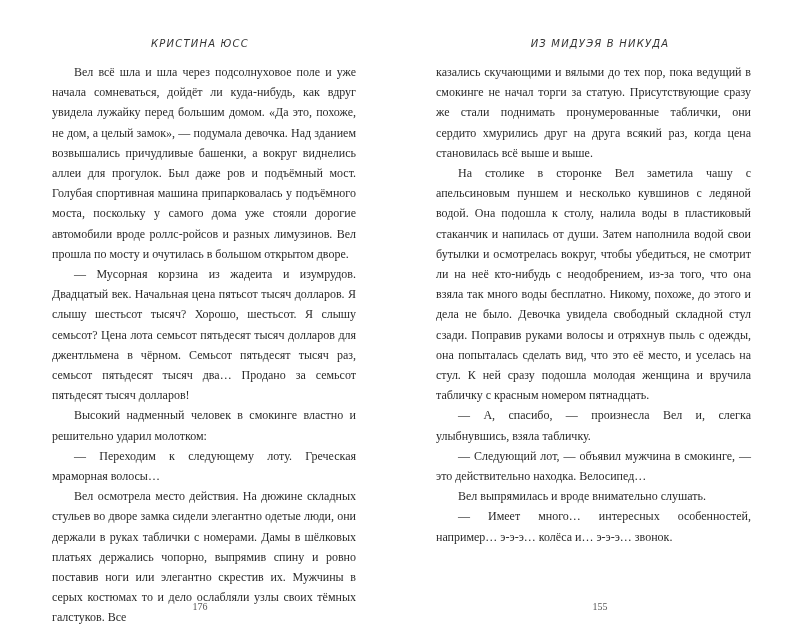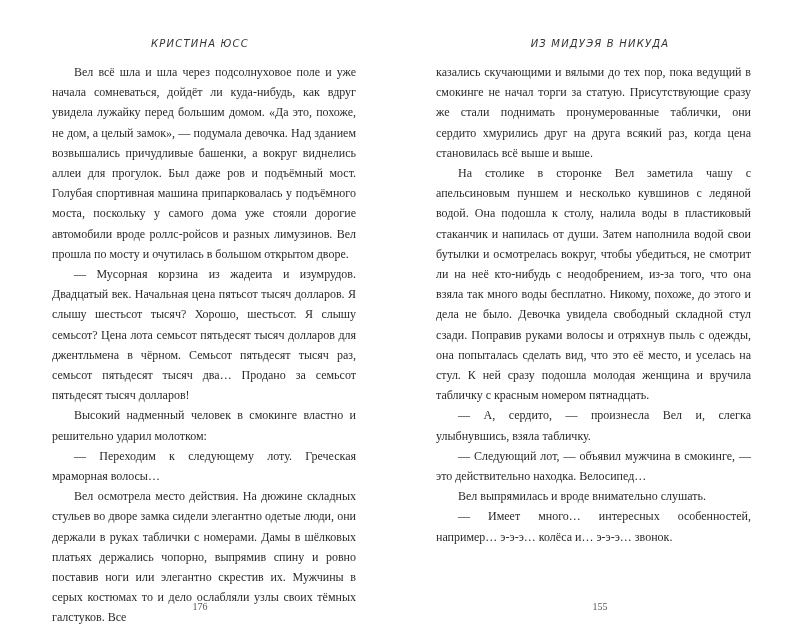--- a/index.html
+++ b/index.html
@@ -33,20 +33,20 @@
     <p class="para">Вел осмотрела место действия. На дюжине складных стульев во дворе замка сидели элегантно одетые люди, они держали в руках таблички с номерами. Дамы в шёлковых платьях держались чопорно, выпрямив спину и ровно поставив ноги или элегантно скрестив их. Мужчины в серых костюмах то и дело ослабляли узлы своих тёмных галстуков. Все</p>
   </div>
   <div class="folio">176</div>
 </div>
 
 <div class="page right">
   <div class="running-head">ИЗ МИДУЭЯ В НИКУДА</div>
   <div class="text-block">
     <p class="para noindent">казались скучающими и вялыми до тех пор, пока ведущий в смокинге не начал торги за статую. Присутствующие сразу же стали поднимать пронумерованные таблички, они сердито хмурились друг на друга всякий раз, когда цена становилась всё выше и выше.</p>
     <p class="para">На столике в сторонке Вел заметила чашу с апельсиновым пуншем и несколько кувшинов с ледяной водой. Она подошла к столу, налила воды в пластиковый стаканчик и напилась от души. Затем наполнила водой свои бутылки и осмотрелась вокруг, чтобы убедиться, не смотрит ли на неё кто-нибудь с неодобрением, из-за того, что она взяла так много воды бесплатно. Никому, похоже, до этого и дела не было. Девочка увидела свободный складной стул сзади. Поправив руками волосы и отряхнув пыль с одежды, она попыталась сделать вид, что это её место, и уселась на стул. К ней сразу подошла молодая женщина и вручила табличку с красным номером пятнадцать.</p>
-    <p class="para">— А, сердито, — произнесла Вел и, слегка улыбнувшись, взяла табличку.</p>
+    <p class="para">— А, спасибо, — произнесла Вел и, слегка улыбнувшись, взяла табличку.</p>
     <p class="para">— Следующий лот, — объявил мужчина в смокинге, — это действительно находка. Велосипед…</p>
     <p class="para">Вел выпрямилась и вроде внимательно слушать.</p>
     <p class="para">— Имеет много… интересных особенностей, например… э-э-э… колёса и… э-э-э… звонок.</p>
 
   </div>
   <div class="folio">155</div>
 </div>
 
 </body></html>

